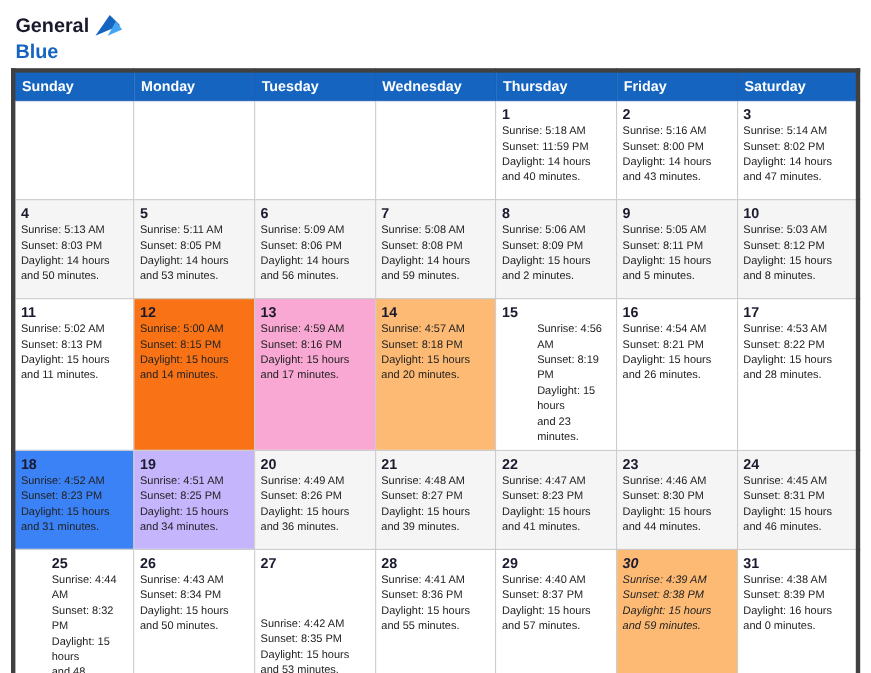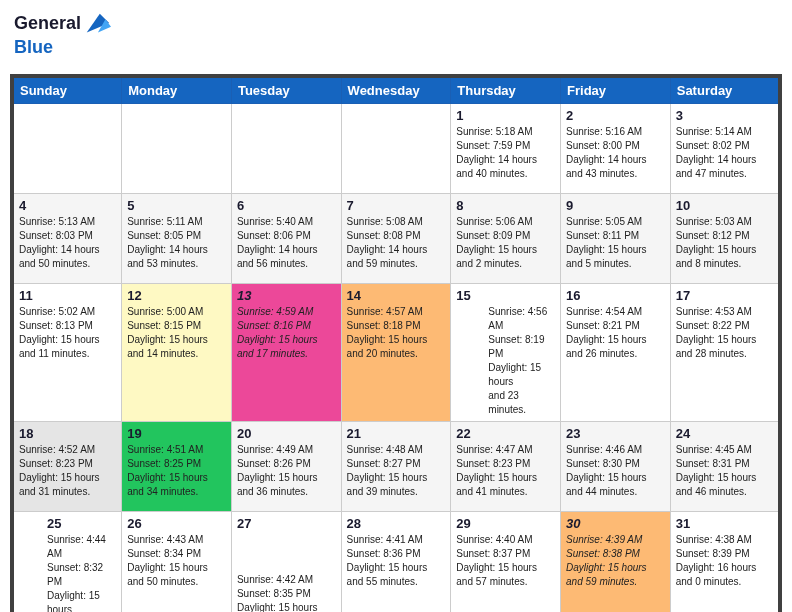--- a/index.html
+++ b/index.html
@@ -7,21 +7,21 @@
       font-family: Arial, sans-serif;
       background: #fff;
       width: 792px;
       min-height: 612px;
       padding: 10px;
     }
     .header {
       display: flex;
       justify-content: space-between;
       align-items: center;
-      margin-bottom: 16px;
+      margin-bottom: 4px;
       padding: 0 4px;
     }
     .logo {
       display: flex;
       align-items: center;
       gap: 0;
     }
     .logo-text {
       font-size: 18px;
       font-weight: bold;
@@ -133,21 +133,21 @@
   </thead>
   <tbody id="calendar-body">
   <tr>
         <td class="empty-cell"></td>
         <td class="empty-cell"></td>
         <td class="empty-cell"></td>
         <td class="empty-cell"></td>
         <td style="background-color: rgb(255, 255, 255);">
           <span class="day-num">1</span>
           <div class="day-info" style="white-space: pre-line;">Sunrise: 5:18 AM
-Sunset: 7:59 PM
+Sunset: 11:59 PM
 Daylight: 14 hours
 and 40 minutes.</div>
         </td>
         <td style="background-color: rgb(255, 255, 255);">
           <span class="day-num">2</span>
           <div class="day-info" style="white-space: pre-line;">Sunrise: 5:16 AM
 Sunset: 8:00 PM
 Daylight: 14 hours
 and 43 minutes.</div>
         </td>
@@ -169,21 +169,21 @@
         </td>
         <td style="background-color: rgb(245, 245, 245);">
           <span class="day-num">5</span>
           <div class="day-info" style="white-space: pre-line;">Sunrise: 5:11 AM
 Sunset: 8:05 PM
 Daylight: 14 hours
 and 53 minutes.</div>
         </td>
         <td style="background-color: rgb(245, 245, 245);">
           <span class="day-num">6</span>
-          <div class="day-info" style="white-space: pre-line;">Sunrise: 5:40 AM
+          <div class="day-info" style="white-space: pre-line;">Sunrise: 5:09 AM
 Sunset: 8:06 PM
 Daylight: 14 hours
 and 56 minutes.</div>
         </td>
         <td style="background-color: rgb(245, 245, 245);">
           <span class="day-num">7</span>
           <div class="day-info" style="white-space: pre-line;">Sunrise: 5:08 AM
 Sunset: 8:08 PM
 Daylight: 14 hours
 and 59 minutes.</div>
@@ -211,28 +211,28 @@
         </td>
       </tr>
       <tr>
         <td style="background-color: rgb(255, 255, 255);">
           <span class="day-num">11</span>
           <div class="day-info" style="white-space: pre-line;">Sunrise: 5:02 AM
 Sunset: 8:13 PM
 Daylight: 15 hours
 and 11 minutes.</div>
         </td>
-        <td style="background-color: #fef9c3;">
+        <td style="background-color: #f97316;">
           <span class="day-num">12</span>
           <div class="day-info" style="white-space: pre-line;">Sunrise: 5:00 AM
 Sunset: 8:15 PM
 Daylight: 15 hours
 and 14 minutes.</div>
         </td>
-        <td style="background-color: #ec4899; font-style: italic;">
+        <td style="background-color: #f9a8d4;">
           <span class="day-num">13</span>
           <div class="day-info" style="white-space: pre-line;">Sunrise: 4:59 AM
 Sunset: 8:16 PM
 Daylight: 15 hours
 and 17 minutes.</div>
         </td>
         <td style="background-color: #fdba74;">
           <span class="day-num">14</span>
           <div class="day-info" style="white-space: pre-line;">Sunrise: 4:57 AM
 Sunset: 8:18 PM
@@ -255,28 +255,28 @@
         </td>
         <td style="background-color: rgb(255, 255, 255);">
           <span class="day-num">17</span>
           <div class="day-info" style="white-space: pre-line;">Sunrise: 4:53 AM
 Sunset: 8:22 PM
 Daylight: 15 hours
 and 28 minutes.</div>
         </td>
       </tr>
       <tr>
-        <td style="background-color: #e5e5e5;">
+        <td style="background-color: #3b82f6;">
           <span class="day-num">18</span>
           <div class="day-info" style="white-space: pre-line;">Sunrise: 4:52 AM
 Sunset: 8:23 PM
 Daylight: 15 hours
 and 31 minutes.</div>
         </td>
-        <td style="background-color: #22c55e;">
+        <td style="background-color: #c4b5fd;">
           <span class="day-num">19</span>
           <div class="day-info" style="white-space: pre-line;">Sunrise: 4:51 AM
 Sunset: 8:25 PM
 Daylight: 15 hours
 and 34 minutes.</div>
         </td>
         <td style="background-color: rgb(245, 245, 245);">
           <span class="day-num">20</span>
           <div class="day-info" style="white-space: pre-line;">Sunrise: 4:49 AM
 Sunset: 8:26 PM

